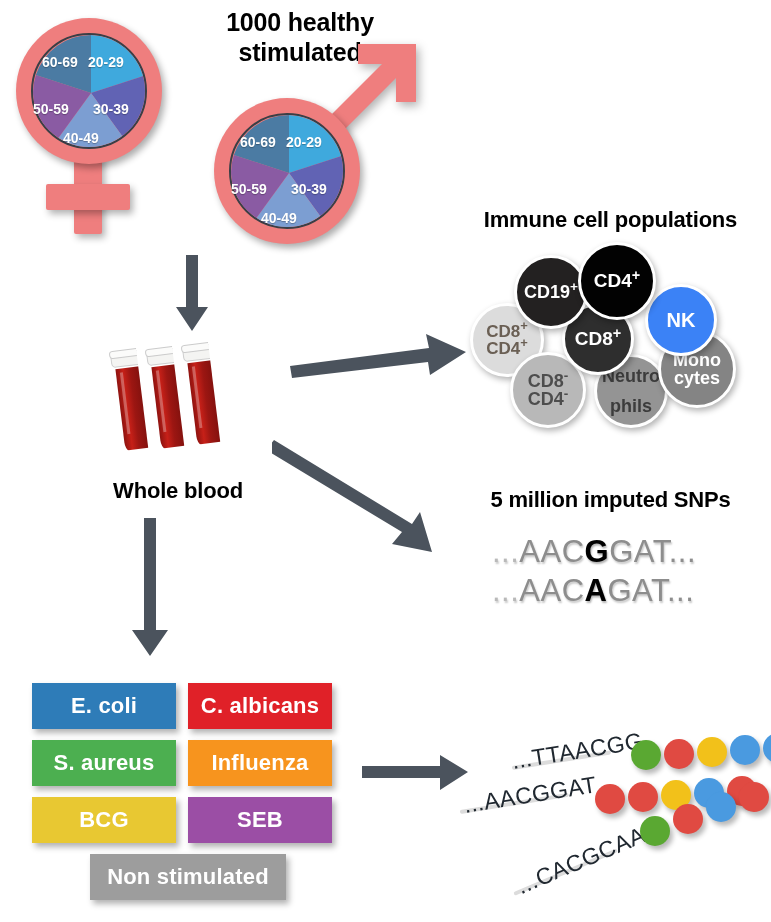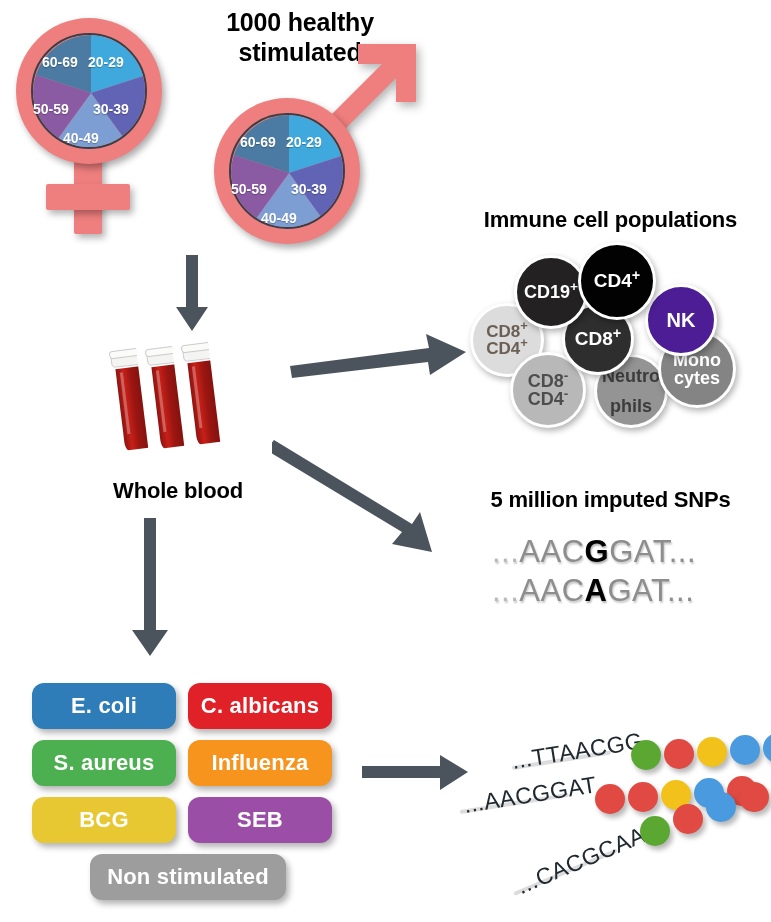--- a/index.html
+++ b/index.html
@@ -91,21 +91,21 @@
     font-size: 31px;
     letter-spacing: 0.5px;
   }
   .snp-dim { color: #b9b9b9; text-shadow: 1px 2px 2px rgba(0,0,0,0.22); }
   .snp-mid { color: #8d8d8d; text-shadow: 1px 2px 2px rgba(0,0,0,0.22); }
   .snp-hit { color: #000000; font-weight: bold; text-shadow: 1px 2px 2px rgba(0,0,0,0.30); }
 
   
   .pill {
     position: absolute;
-    border-radius: 12px;
+    border-radius: 0;
     display: flex;
     align-items: center;
     justify-content: center;
     color: #ffffff;
     font-weight: bold;
     font-size: 22px;
     box-shadow: 3px 4px 6px rgba(0,0,0,0.30);
     letter-spacing: 0.2px;
   }
   .strand-text {
@@ -264,21 +264,21 @@
     <div class="cell" style="left:594px; top:354px; width:74px; height:74px; background:#949494; color:#3c3c3c; font-size:18px; flex-direction:column;gap:12px;">
       <div>Neutro</div>
       <div>phils</div>
     </div>
 
     <div class="cell" style="left:658px; top:330px; width:78px; height:78px; background:#848484; color:#ffffff; font-size:18px; flex-direction:column;align-items:center;">
       <div>Mono</div>
       <div>cytes</div>
     </div>
 
-    <div class="cell" style="left:645px; top:284px; width:72px; height:72px; background:#4c1d95; color:#ffffff; font-size:20px;">
+    <div class="cell" style="left:645px; top:284px; width:72px; height:72px; background:#3b82f6; color:#ffffff; font-size:20px;">
       <span>NK</span>
     </div>
 
     <div class="cell" style="left:562px; top:303px; width:72px; height:72px; background:#2e2e2e; color:#ffffff; font-size:19px;">
       <div>
         <span>CD8</span><sup>+</sup>
       </div>
     </div>
 
     <div class="cell" style="left:514px; top:255px; width:74px; height:74px; background:#232121; color:#ffffff; font-size:18px;">

